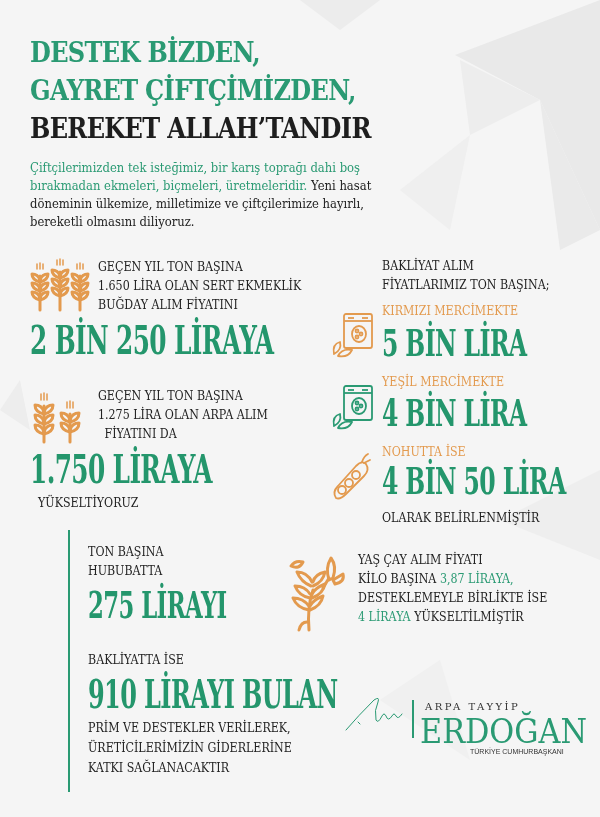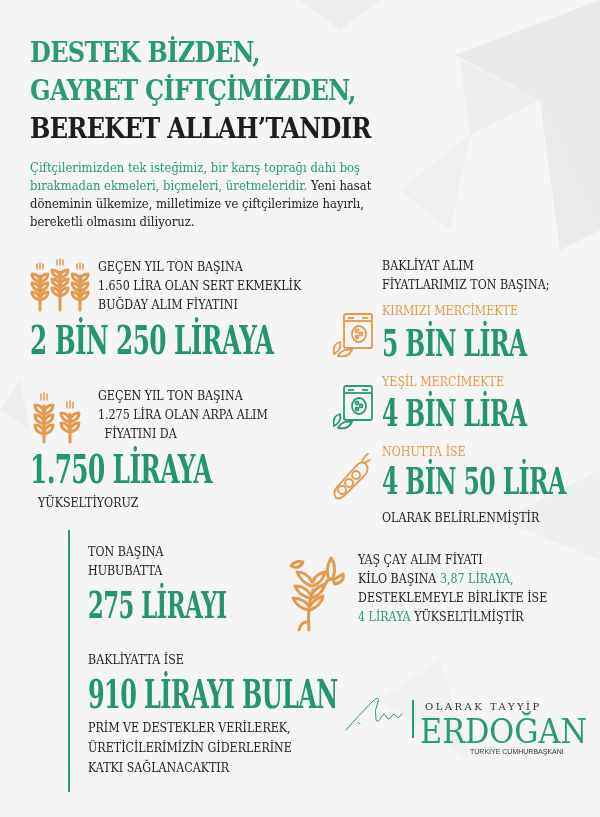--- a/index.html
+++ b/index.html
@@ -230,15 +230,15 @@
   <div>KATKI SAĞLANACAKTIR</div>
 </div>
 
 <div class="abs" style="left:344px; top:686px;">
   <svg width="70" height="50" viewBox="0 0 70 50" fill="none" stroke="#2a9a73" stroke-width="1" stroke-linecap="round">
     <path d="M2 44 Q14 30 30 14 Q36 10 34 16 Q30 24 32 34 Q34 38 38 30 Q40 26 42 30 Q44 36 48 30 Q50 26 52 30 Q54 34 58 28"></path>
     <path d="M14 36 L16 38"></path>
   </svg>
 </div>
 <div class="abs" style="left:412px; top:700px; width:2px; height:38px; background:#2a9a73;"></div>
-<div class="abs sig-small" style="left:425px; top:701px;">OLARAK TAYYİP</div>
+<div class="abs sig-small" style="left:425px; top:701px;">ARPA TAYYİP</div>
 <div class="abs sig-big" style="left:420px; top:712px;">ERDOĞAN</div>
 <div class="abs sig-title" style="left:470px; top:748px;">TÜRKİYE CUMHURBAŞKANI</div>
 
 </body></html>

